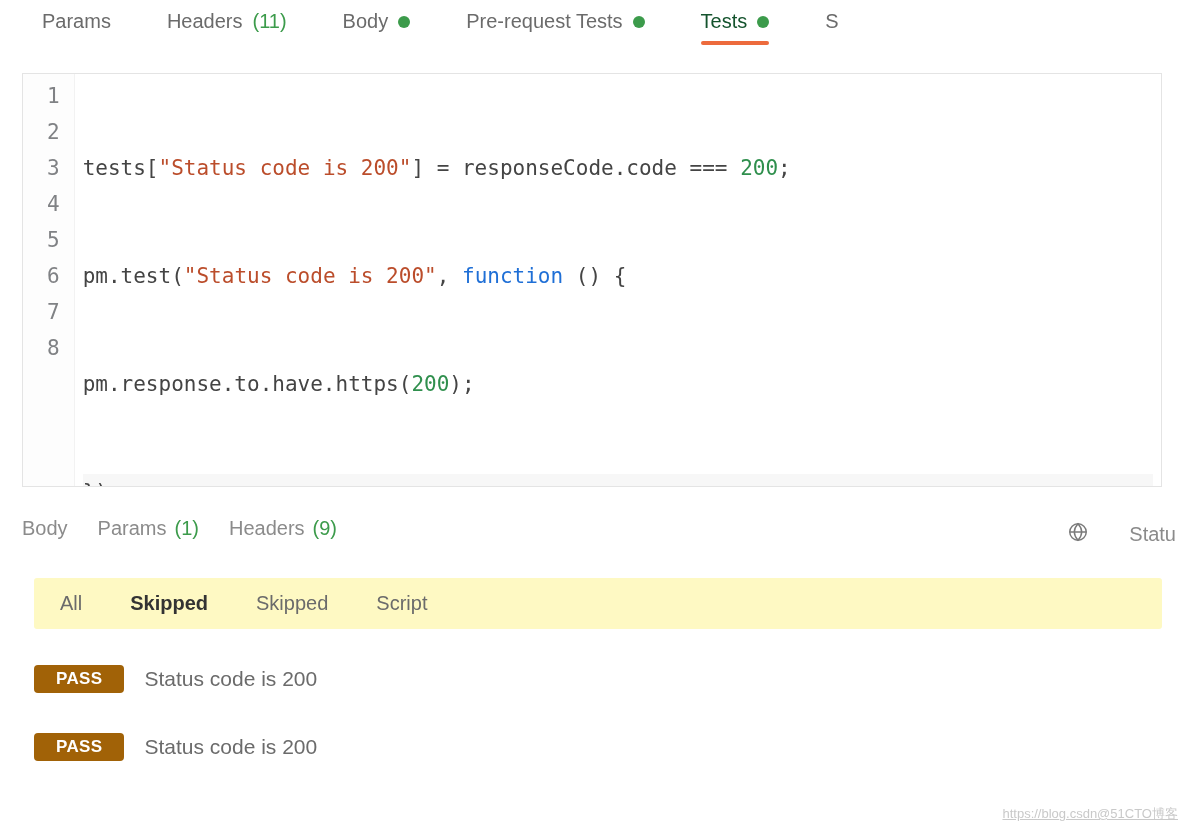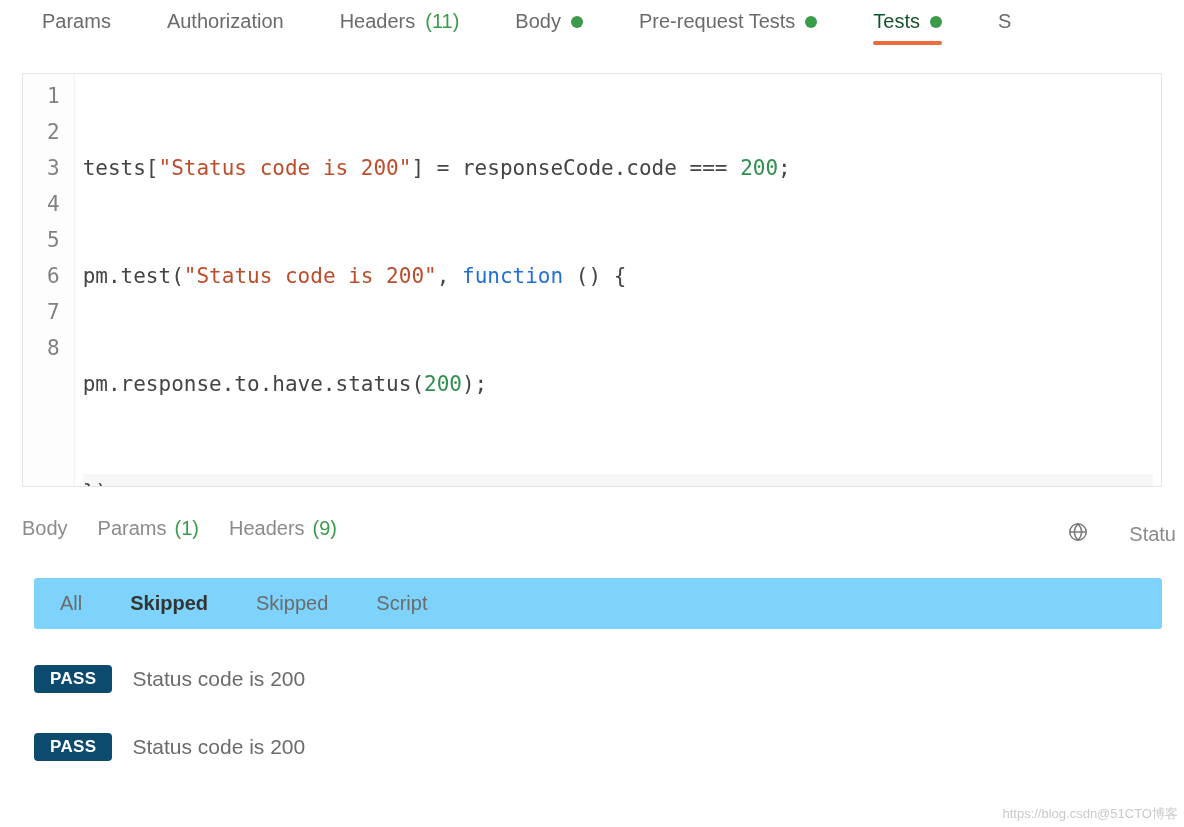--- a/index.html
+++ b/index.html
@@ -110,21 +110,21 @@
       height: 4px;
       background: #ed6b3d;
       border-radius: 2px;
     }
     .spacer { flex: 1; }
     .globe-icon { width: 22px; height: 22px; color: #7a7a7a; }
 
     
     .filter-bar {
       margin: 26px 22px 0 34px;
-      background: #7dd3fc;
+      background: #fef9c3;
       border-radius: 3px;
       display: flex;
       gap: 48px;
       padding: 14px 26px;
       font-size: 20px;
       color: #6b6b6b;
     }
     .filter { cursor: pointer; }
     .filter.active { color: #333; font-weight: 600; }
 
@@ -132,45 +132,43 @@
     .results { margin: 36px 22px 0 34px; }
     .result-row {
       display: flex;
       align-items: center;
       gap: 20px;
       margin-bottom: 40px;
       font-size: 21px;
       color: #6b6b6b;
     }
     .badge {
-      background: #0c4a6e;
+      background: #a16207;
       color: #fff;
       font-size: 17px;
       font-weight: 600;
-      padding: 4px 16px;
+      padding: 4px 22px;
       border-radius: 4px;
       letter-spacing: .02em;
     }
 
     .watermark {
       position: fixed;
       bottom: 4px; right: 6px;
       font-size: 13px;
       color: #c9c9c9;
+      text-decoration: underline;
     }
   </style>
 </head>
 <body>
 
 <div class="request-tabs">
   <div class="request-tab">
     <span>Params</span>
-  </div>
-  <div class="request-tab">
-    <span>Authorization</span>
   </div>
   <div class="request-tab">
     <span>Headers</span>
     <span class="count">(11)</span>
   </div>
   <div class="request-tab">
     <span>Body</span>
     <span class="dot"></span>
   </div>
   <div class="request-tab">
@@ -193,21 +191,21 @@
     <div>3</div>
     <div>4</div>
     <div>5</div>
     <div>6</div>
     <div>7</div>
     <div>8</div>
   </div>
   <div class="code-area">
     <div class="line"><span>tests[</span><span class="tok-str">"Status code is 200"</span><span>] = responseCode.code === </span><span class="tok-num">200</span><span>;</span></div>
     <div class="line"><span>pm.test(</span><span class="tok-str">"Status code is 200"</span><span>, </span><span class="tok-kw">function</span><span> () {</span></div>
-    <div class="line"><span>pm.response.to.have.status(</span><span class="tok-num">200</span><span>);</span></div>
+    <div class="line"><span>pm.response.to.have.https(</span><span class="tok-num">200</span><span>);</span></div>
     <div class="line highlight"><span>});</span></div>
     
     
     
     
   </div>
 </div>
 
 <div class="response-tabs">
   <div class="response-tab">

